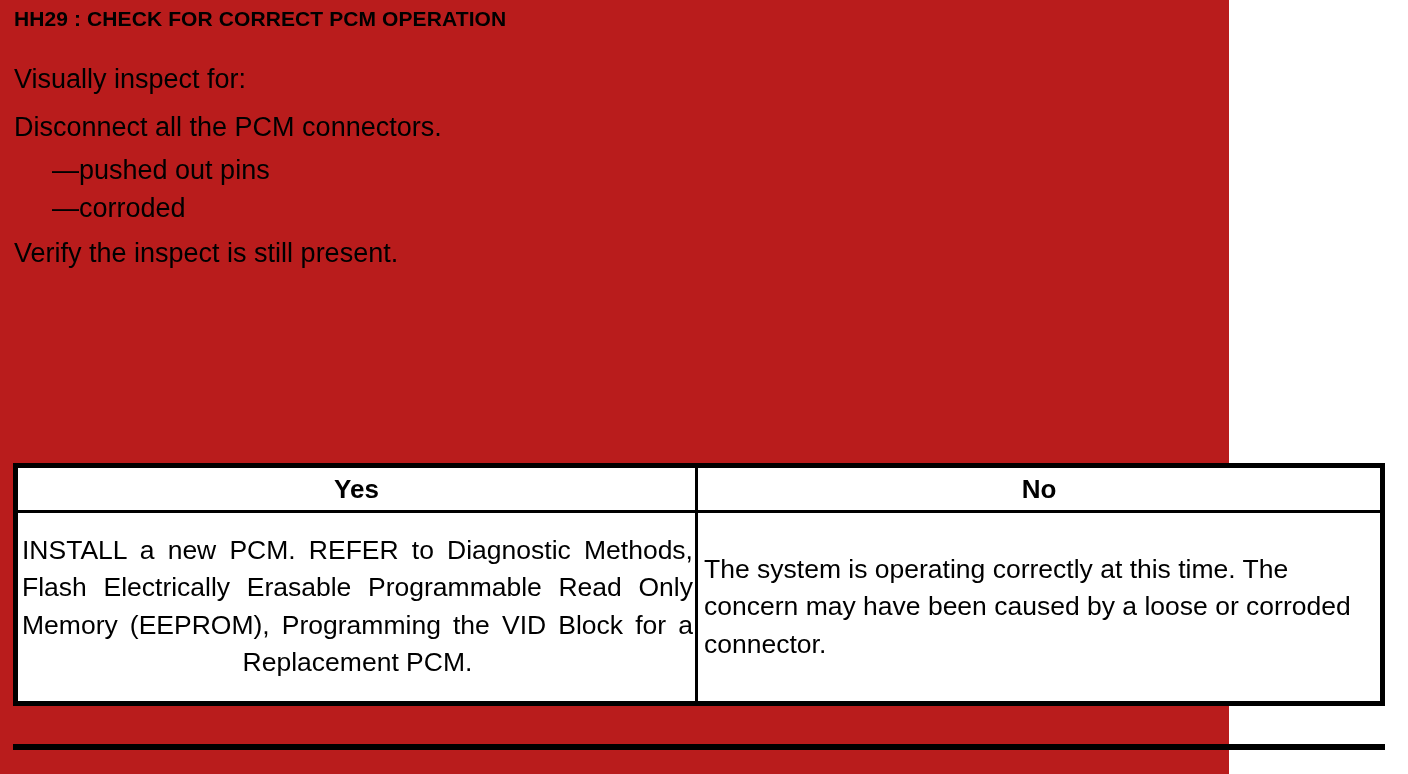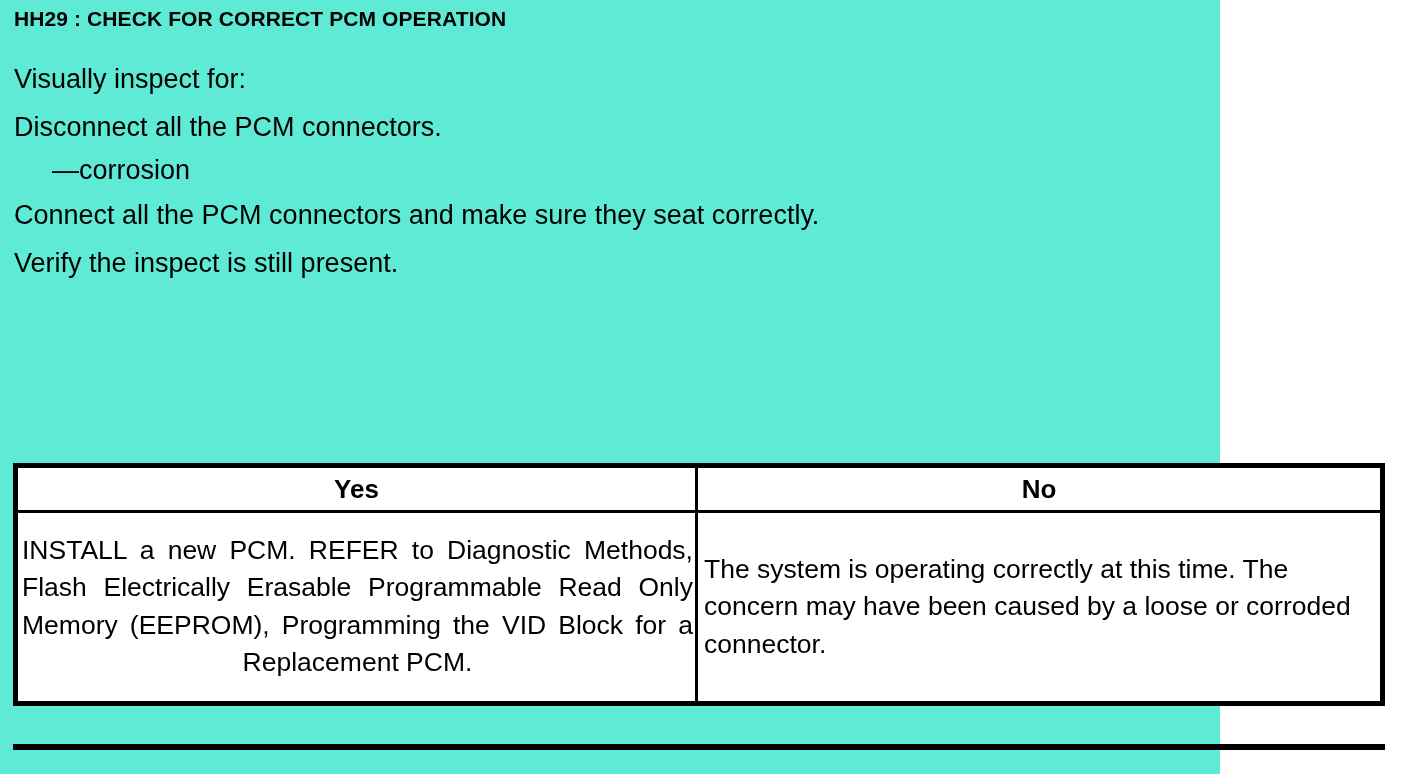--- a/index.html
+++ b/index.html
@@ -14,21 +14,22 @@
     overflow: hidden;
     font-family: "Liberation Sans", sans-serif;
     color: #000000;
     -webkit-font-smoothing: none;
   }
 
   .page {
     position: relative;
     width: 1220px;
     height: 774px;
-    background: #5eead4;
+    background: #b91c1c;
+    padding-left: 9px;
   }
 
   
   .step-title {
     position: absolute;
     left: 14px;
     top: 8px;
     font-size: 21px;
     font-weight: bold;
     letter-spacing: 0.1px;
@@ -123,26 +124,26 @@
 <div class="page">
 
   <div class="step-title">HH29 : CHECK FOR CORRECT PCM OPERATION</div>
 
   <div class="instructions">
 
     <div class="instr-line">Visually inspect for:</div>
 
     <div class="instr-line">Disconnect all the PCM connectors.</div>
 
+    <div class="instr-sub">—pushed out pins</div>
 
-    <div class="instr-sub">—corrosion</div>
+    <div class="instr-sub">—corroded</div>
 
     <div class="gap-after"></div>
 
-    <div class="instr-line">Connect all the PCM connectors and make sure they seat correctly.</div>
 
 
     <div class="instr-line">Verify the inspect is still present.</div>
 
 
   </div>
 
   <table class="decision-table">
     <colgroup>
       <col class="col-yes">

